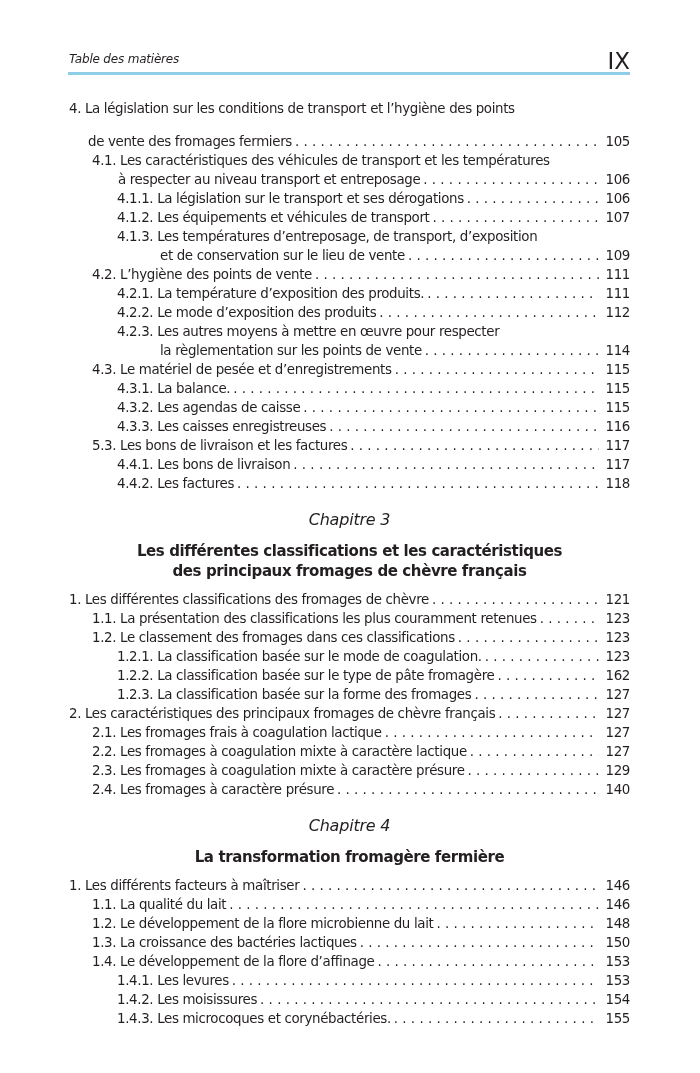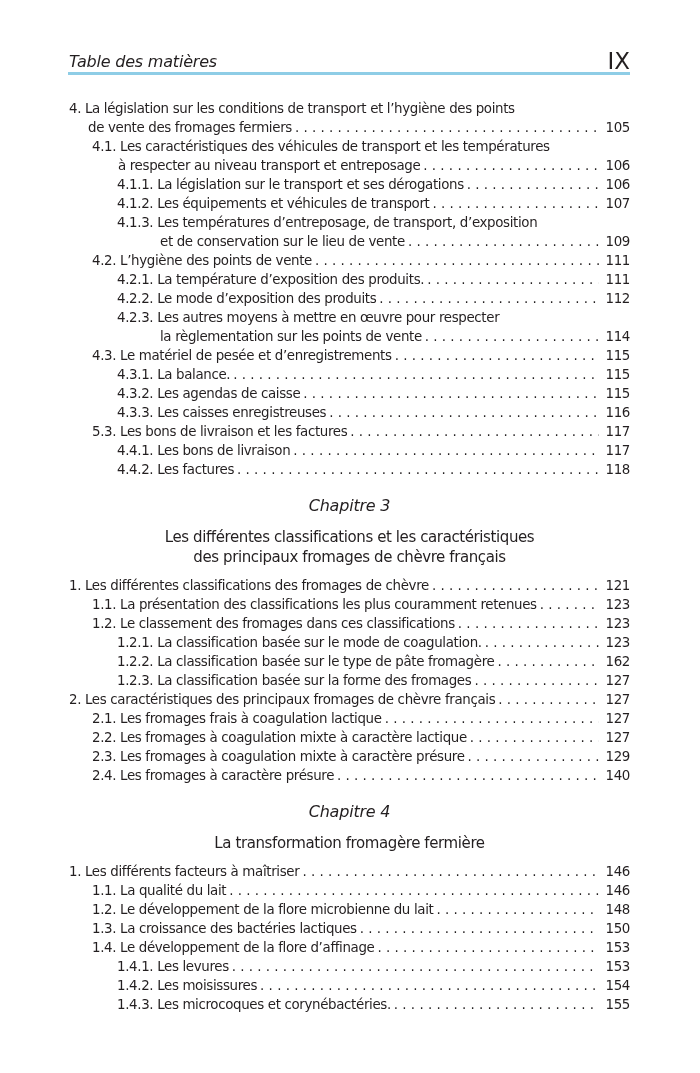--- a/index.html
+++ b/index.html
@@ -5,21 +5,21 @@
     html, body { margin: 0; padding: 0; background: #ffffff; }
     body {
       width: 700px; height: 1073px; position: relative; overflow: hidden;
       font-family: "DejaVu Sans", sans-serif; color: #231f20;
     }
     .header {
       position: absolute; left: 68px; top: 48px; width: 562px; height: 24px;
     }
     .header-title {
       position: absolute; left: 1px; top: 4px;
-      font-style: italic; font-size: 16px; letter-spacing: -0.2px;
+      font-style: italic; font-size: 12px; letter-spacing: -0.2px;
     }
     .header-page {
       position: absolute; right: 0; top: 0;
       font-size: 23px; font-weight: normal;
     }
     .header-rule {
       position: absolute; left: 0; top: 24px; width: 562px; height: 3px;
       background: #8ecde6;
     }
     .toc {
@@ -32,32 +32,32 @@
     .entry .leader {
       flex: 1 1 auto; overflow: hidden; white-space: nowrap; margin: 0 6px 0 3px;
       letter-spacing: 3.2px; color: #231f20;
     }
     .entry .leader::before {
       content: ". . . . . . . . . . . . . . . . . . . . . . . . . . . . . . . . . . . . . . . . . . . . . . . . . . . . . . . . . . . . . . . . . . . . . . . . . . . . . . . . . . . . . . . . . . . . . . . . . . . . . . . . .";
       letter-spacing: 0px;
     }
     .entry .page { flex: 0 0 auto; min-width: 24px; text-align: right; }
     .lvl1 { padding-left: 0px; }
-    .lvl1 .cont { padding-left: 19px; }
+    .lvl1 .cont { padding-left: 19px; margin-top: 14px; }
     .lvl2 { padding-left: 23px; }
     .lvl2 .cont { padding-left: 26px; }
     .lvl3 { padding-left: 48px; }
     .lvl3 .cont { padding-left: 43px; }
 
     .chapter-label {
       text-align: center; font-style: italic; font-size: 16px;
       margin-top: 17px; line-height: 20px; letter-spacing: -0.2px;
     }
     .chapter-title {
-      text-align: center; font-weight: normal; font-size: 15px;
+      text-align: center; font-weight: bold; font-size: 15px;
       line-height: 20px; margin-top: 11px; margin-bottom: 9px; letter-spacing: -0.4px;
     }
   </style>
 </head>
 <body>
 
 <div class="header">
   <span class="header-title">Table des matières</span>
   <span class="header-page">IX</span>
   <div class="header-rule" style="background: rgb(142, 205, 230);"></div>

